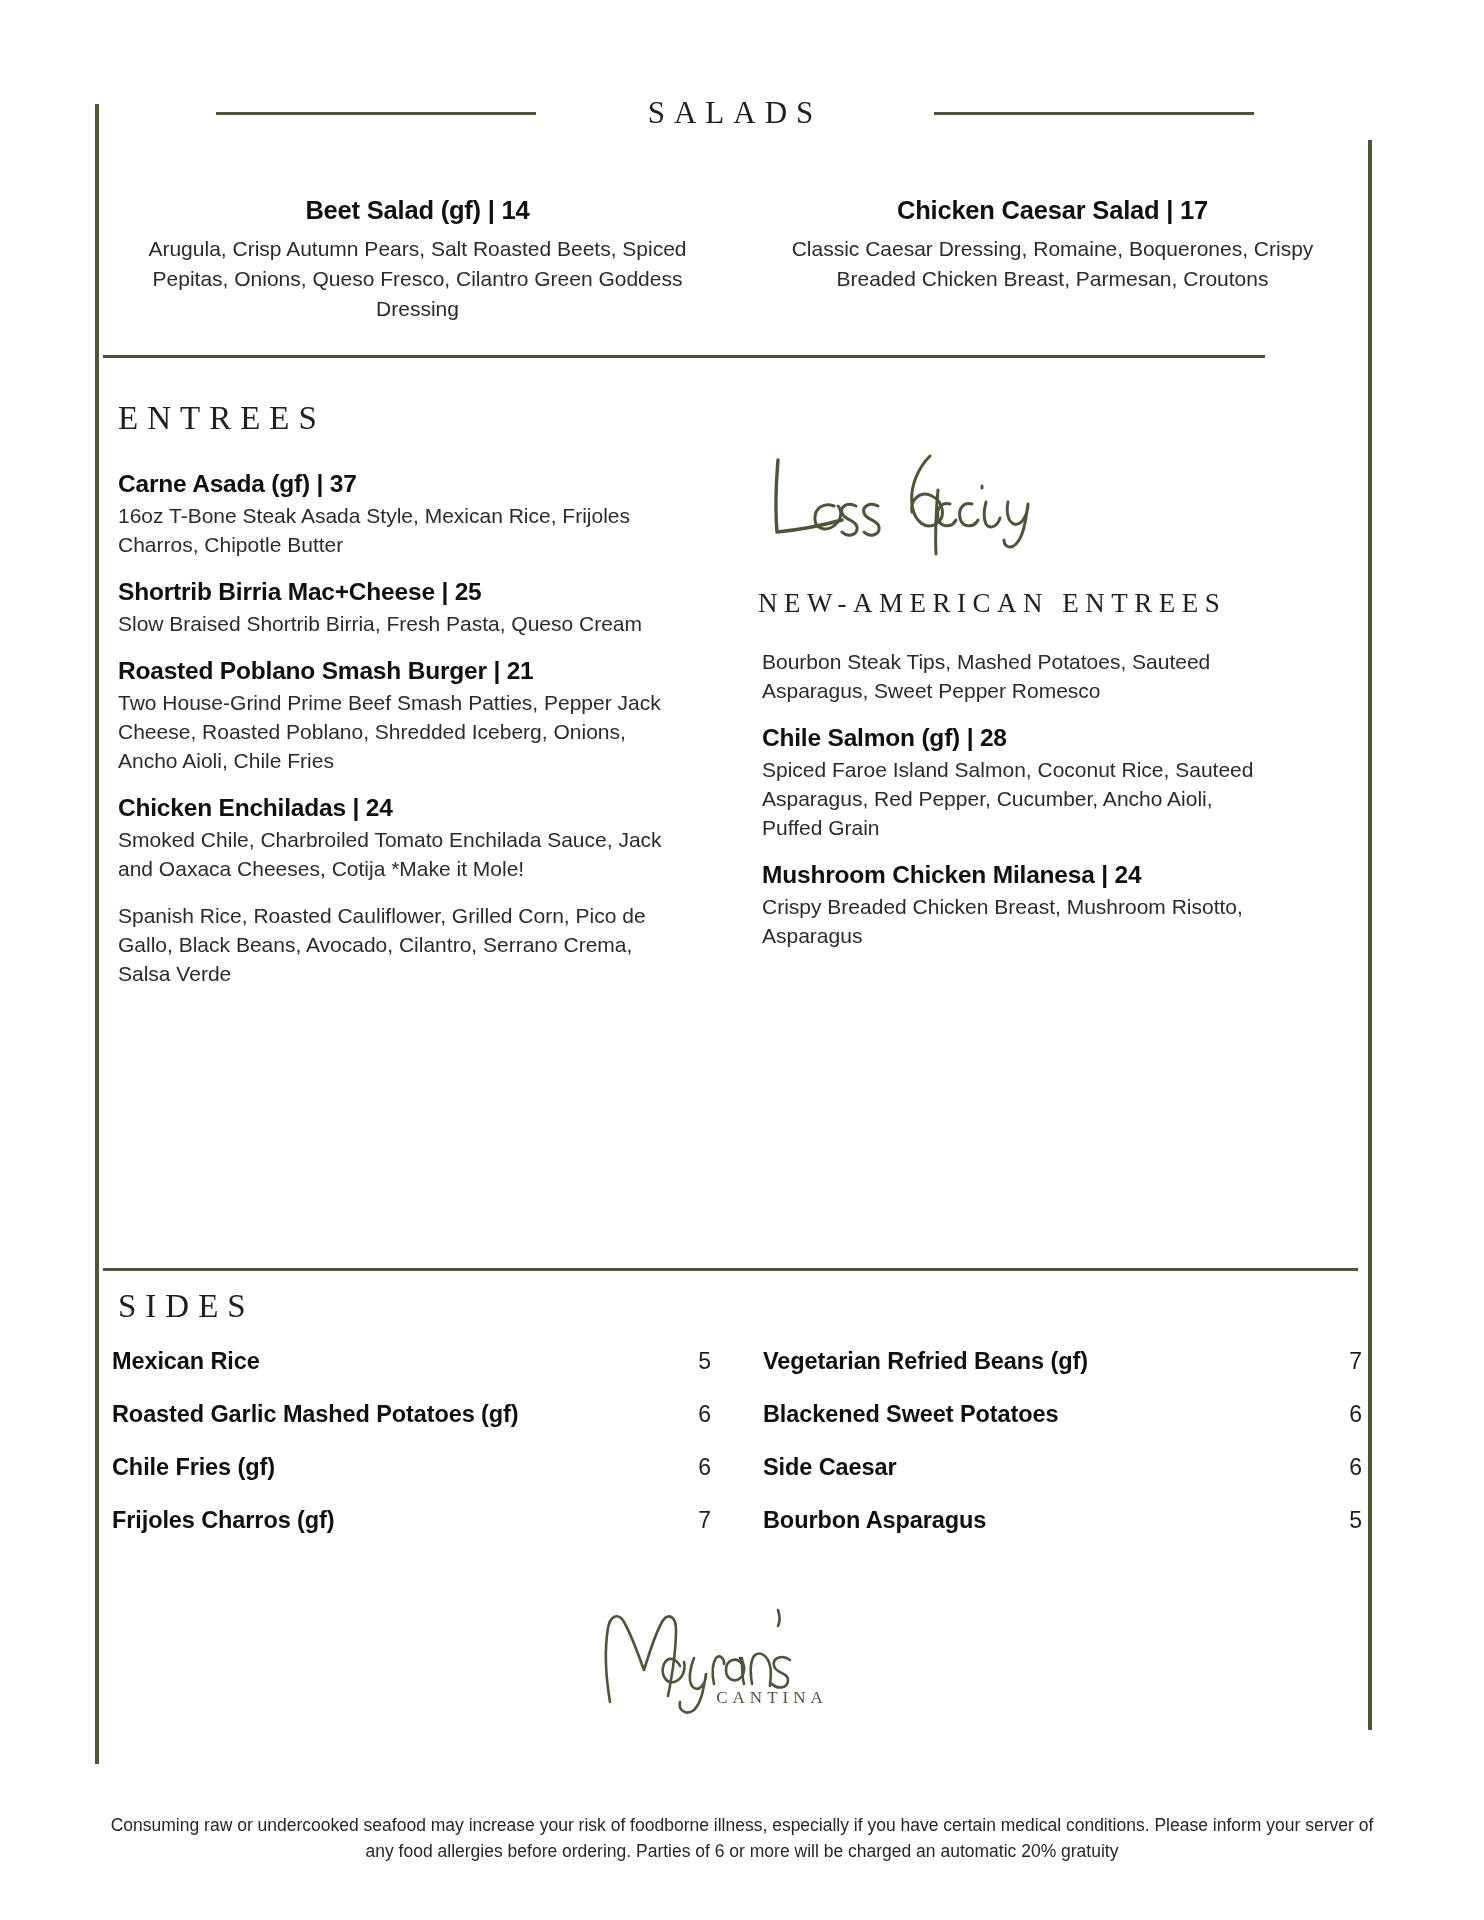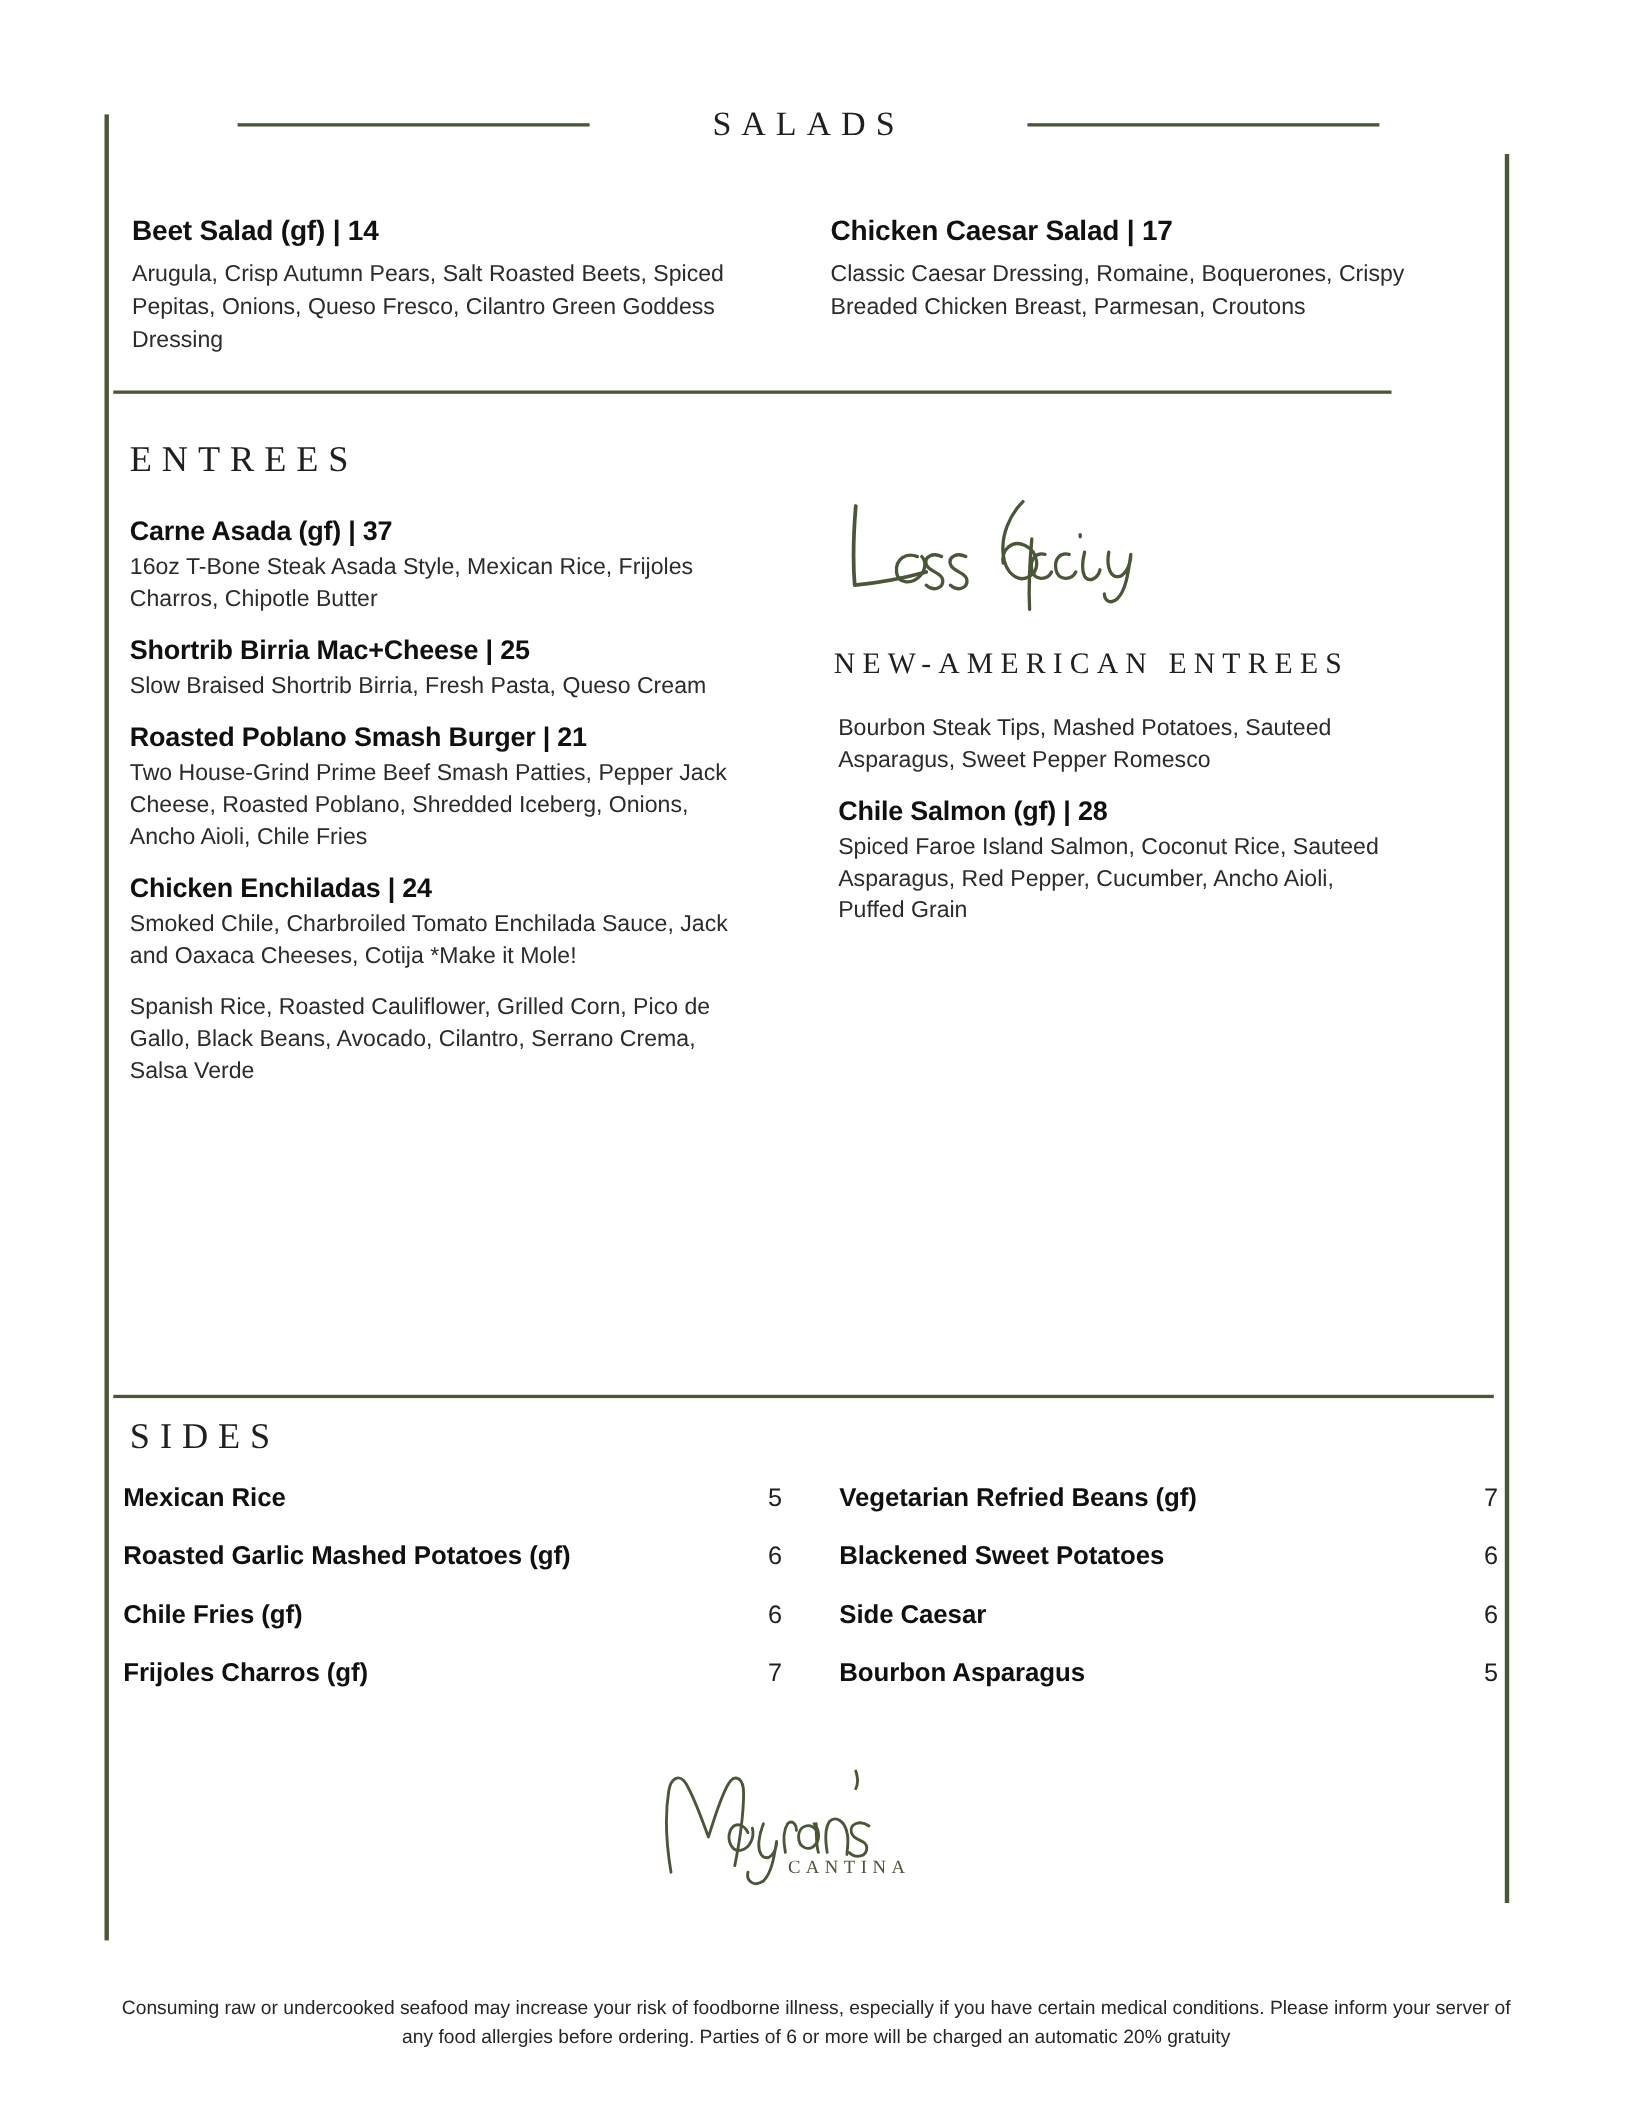--- a/index.html
+++ b/index.html
@@ -61,20 +61,21 @@
 
   
   .salads-wrap {
     position: absolute;
     left: 100px; top: 196px;
     width: 1270px;
     display: flex;
   }
   .salad-col {
     flex: 1;
+    text-align: center;
     padding: 0 20px;
   }
   .salad-name {
     font-size: 25.5px;
     font-weight: 700;
     letter-spacing: -0.2px;
     color: #111;
     margin-bottom: 9px;
   }
   .salad-desc {
@@ -287,20 +288,24 @@
   <div class="new-american">NEW-AMERICAN ENTREES</div>
 
   <div class="entrees-right">
     <div class="item">
       <div class="item-desc">Bourbon Steak Tips, Mashed Potatoes, Sauteed Asparagus, Sweet Pepper Romesco</div>
     </div>
     <div class="item">
       <div class="item-name">Chile Salmon (gf) | 28</div>
       <div class="item-desc">Spiced Faroe Island Salmon, Coconut Rice, Sauteed Asparagus, Red Pepper, Cucumber, Ancho Aioli, Puffed Grain</div>
     </div>
+    <div class="item">
+      <div class="item-name">Mushroom Chicken Milanesa | 24</div>
+      <div class="item-desc">Crispy Breaded Chicken Breast, Mushroom Risotto, Asparagus</div>
+    </div>
   </div>
 
   <div class="rule-long rule-sides-top"></div>
 
   <div class="sides-heading">SIDES</div>
 
   <div class="sides-grid">
     <div class="sides-col">
       <div class="side-row">
         <span class="side-name">Mexican Rice</span>

